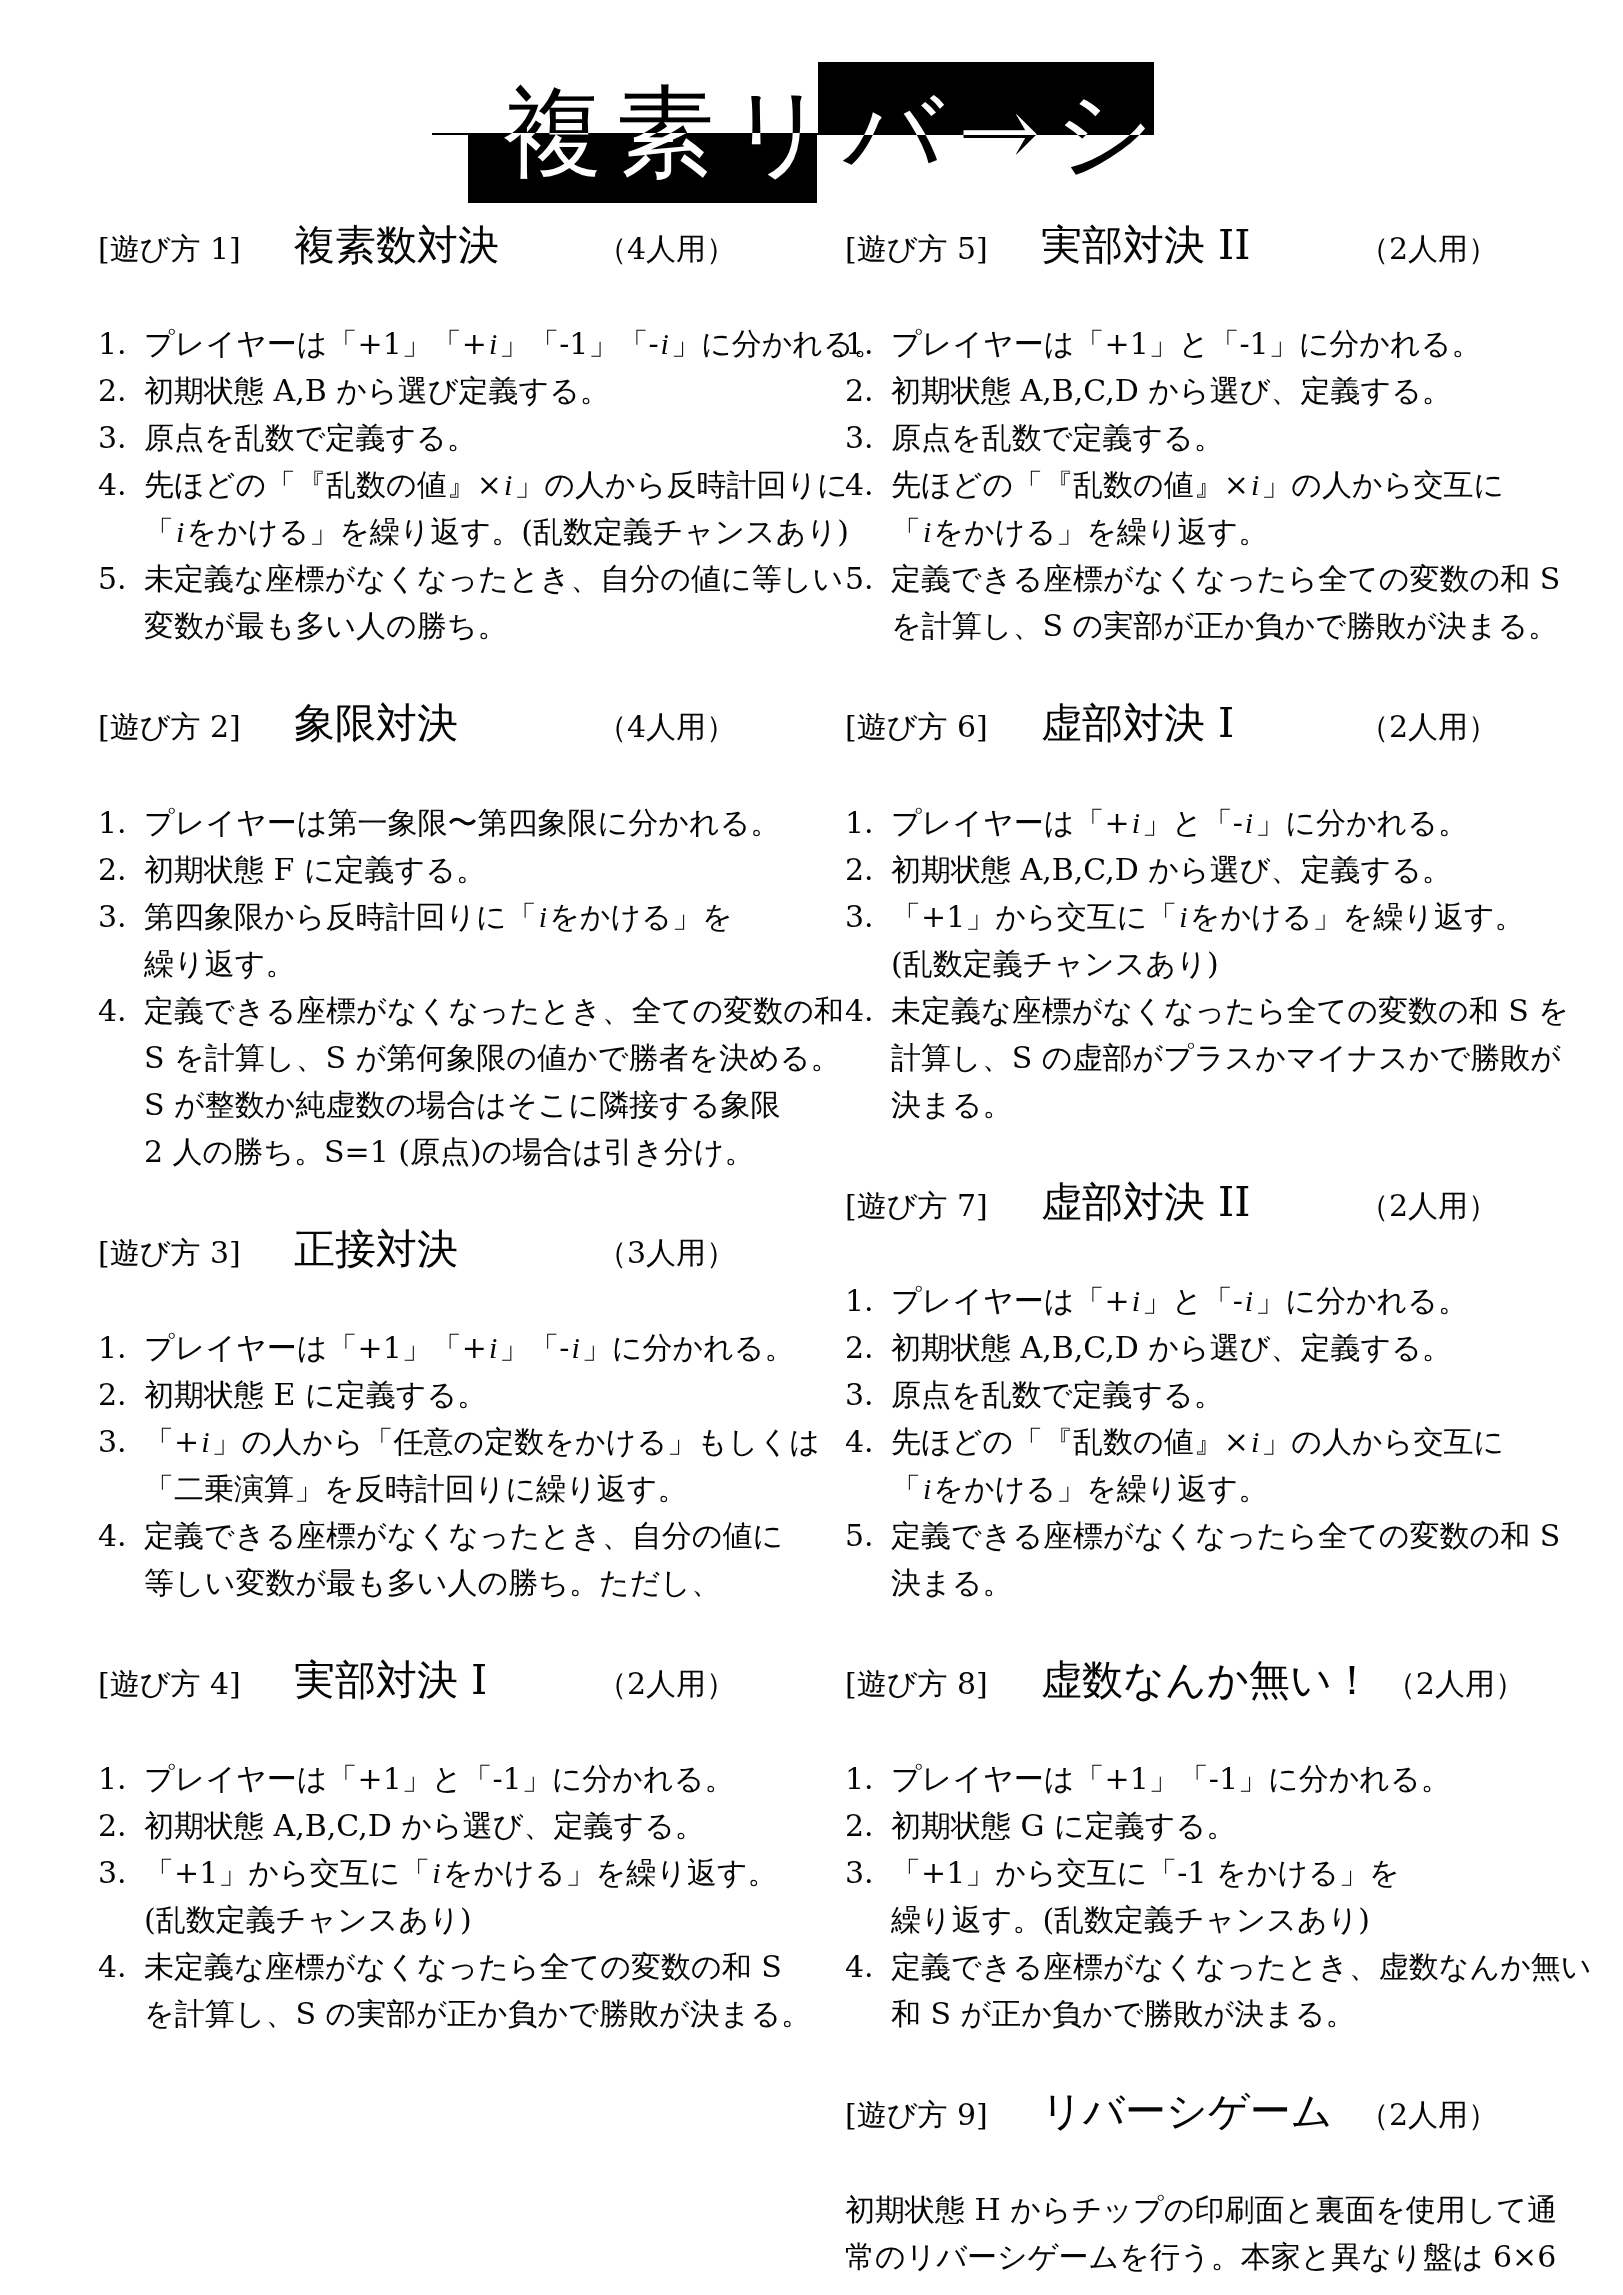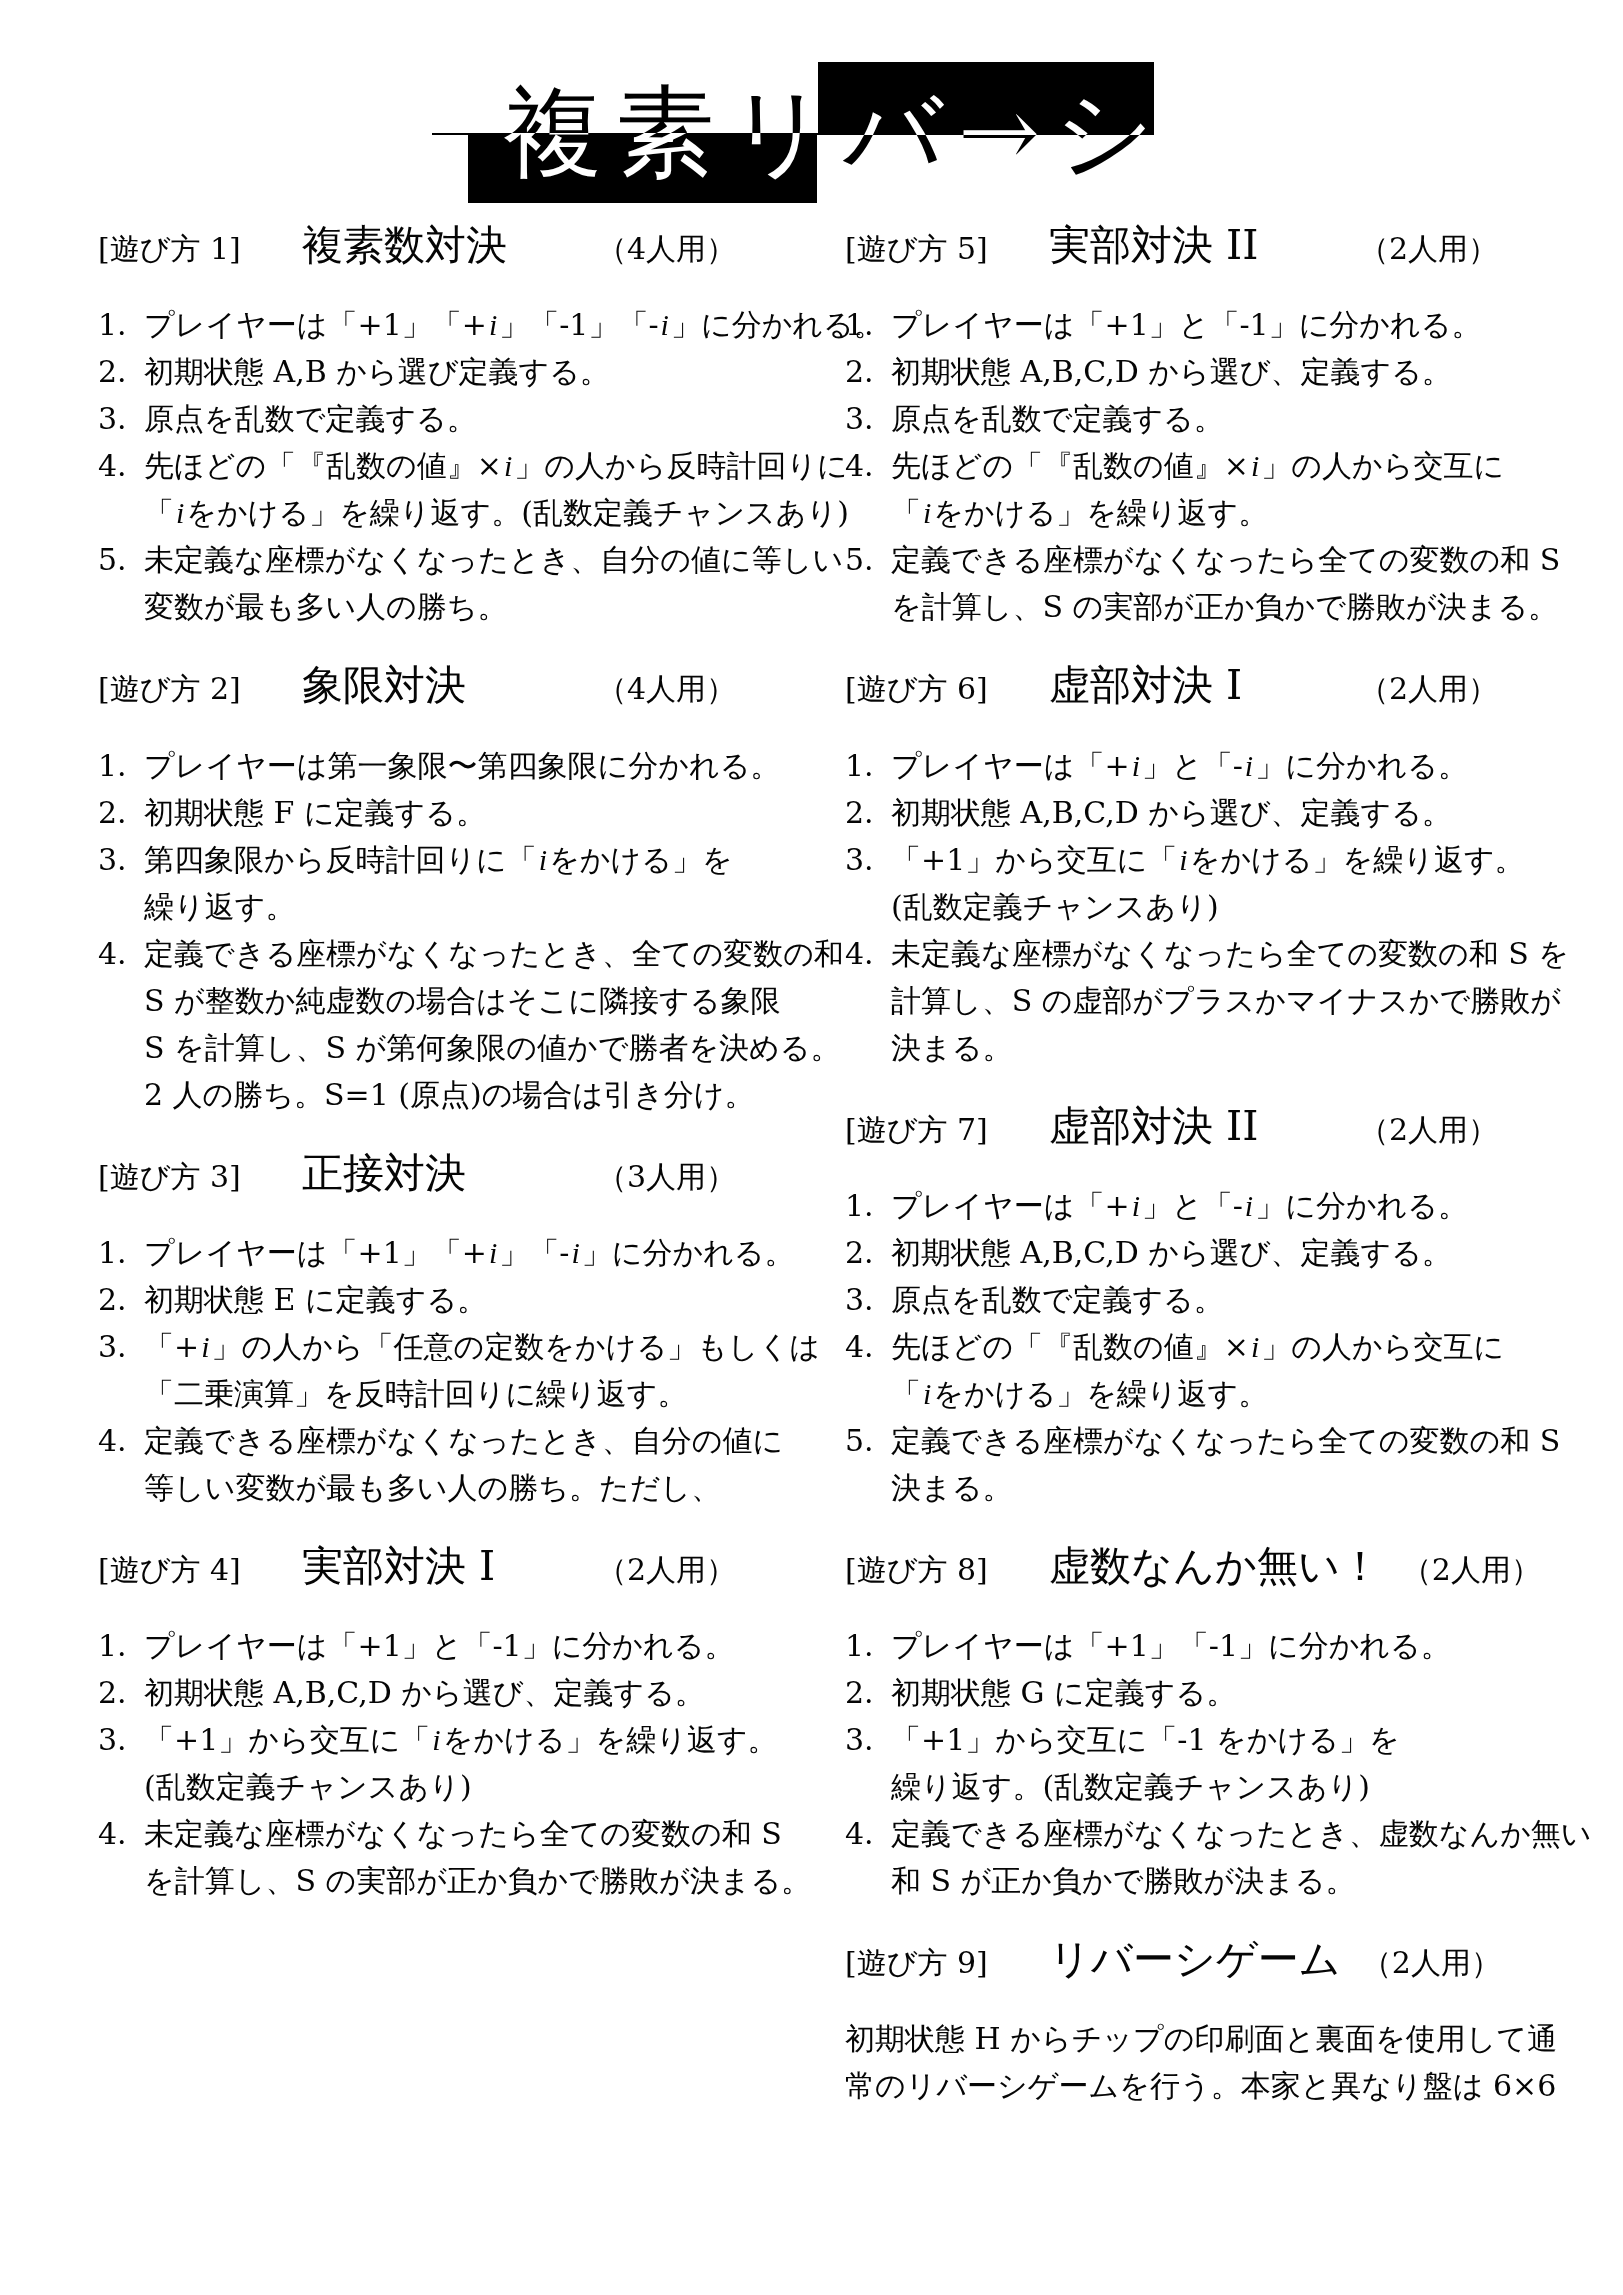--- a/index.html
+++ b/index.html
@@ -25,21 +25,21 @@
     line-height:157px;text-align:center;white-space:nowrap;
     font-size:98px;font-weight:normal;letter-spacing:14.4px;
     color:#ffffff;mix-blend-mode:difference;
   }
   
   .col{position:absolute;top:219px;width:696px;}
   .col-left{left:98px;}
   .col-right{left:845px;}
   .sec-header{
     display:flex;align-items:baseline;
-    margin:32px 0;line-height:1.15;white-space:nowrap;gap:8px;
+    margin:51px 0;line-height:1.15;white-space:nowrap;
   }
   .sec:first-child .sec-header{margin-top:3.3px;}
   .col-left  .sec-header{padding-right:58px;}
   .col-right .sec-header{padding-right:43px;}
   .tag{font-size:30px;width:196px;flex:none;}
   .sec-title{font-size:41px;text-align:center;}
   .players{font-size:30px;margin-left:auto;padding-left:13px;}
   .item{display:flex;font-size:30px;line-height:47px;}
   .num{width:46px;flex:none;}
   .lines{flex:1;min-width:0;}
@@ -126,22 +126,22 @@
           <span class="num">3.</span>
           <div class="lines">
             <div class="line">第四象限から反時計回りに「<i class="vi">i</i>をかける」を</div>
             <div class="line">繰り返す。</div>
           </div>
         </div>
         <div class="item">
           <span class="num">4.</span>
           <div class="lines">
             <div class="line">定義できる座標がなくなったとき、全ての変数の和</div>
+            <div class="line">S を計算し、S が第何象限の値かで勝者を決める。</div>
             <div class="line">S が整数か純虚数の場合はそこに隣接する象限</div>
-            <div class="line">S を計算し、S が第何象限の値かで勝者を決める。</div>
             <div class="line">2 人の勝ち。S=1 (原点)の場合は引き分け。</div>
           </div>
         </div>
       </div>
     </section>
 
     <section class="sec">
       <div class="sec-header">
         <span class="tag">[遊び方 3]</span>
         <span class="sec-title">正接対決</span>

